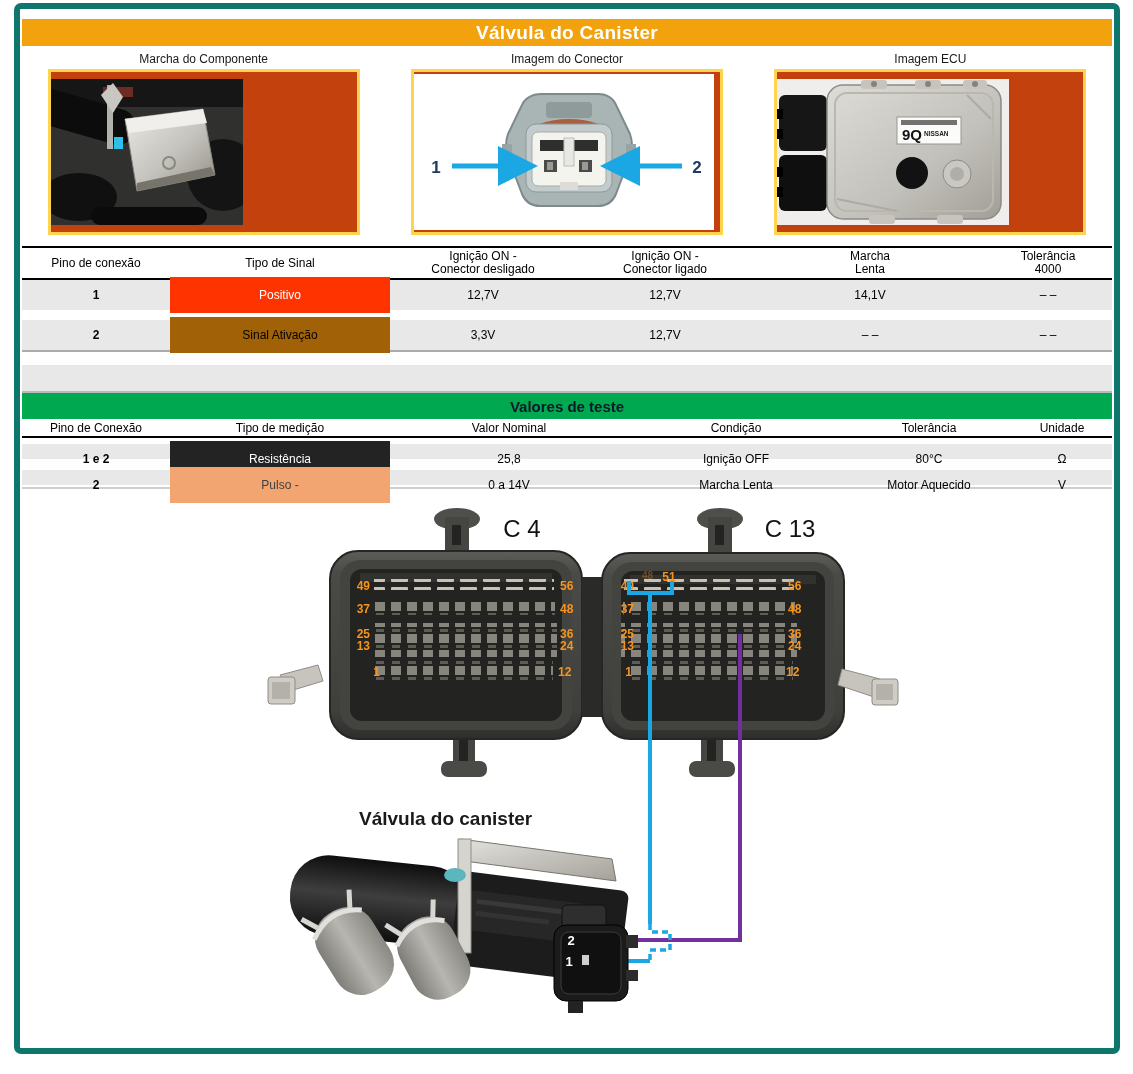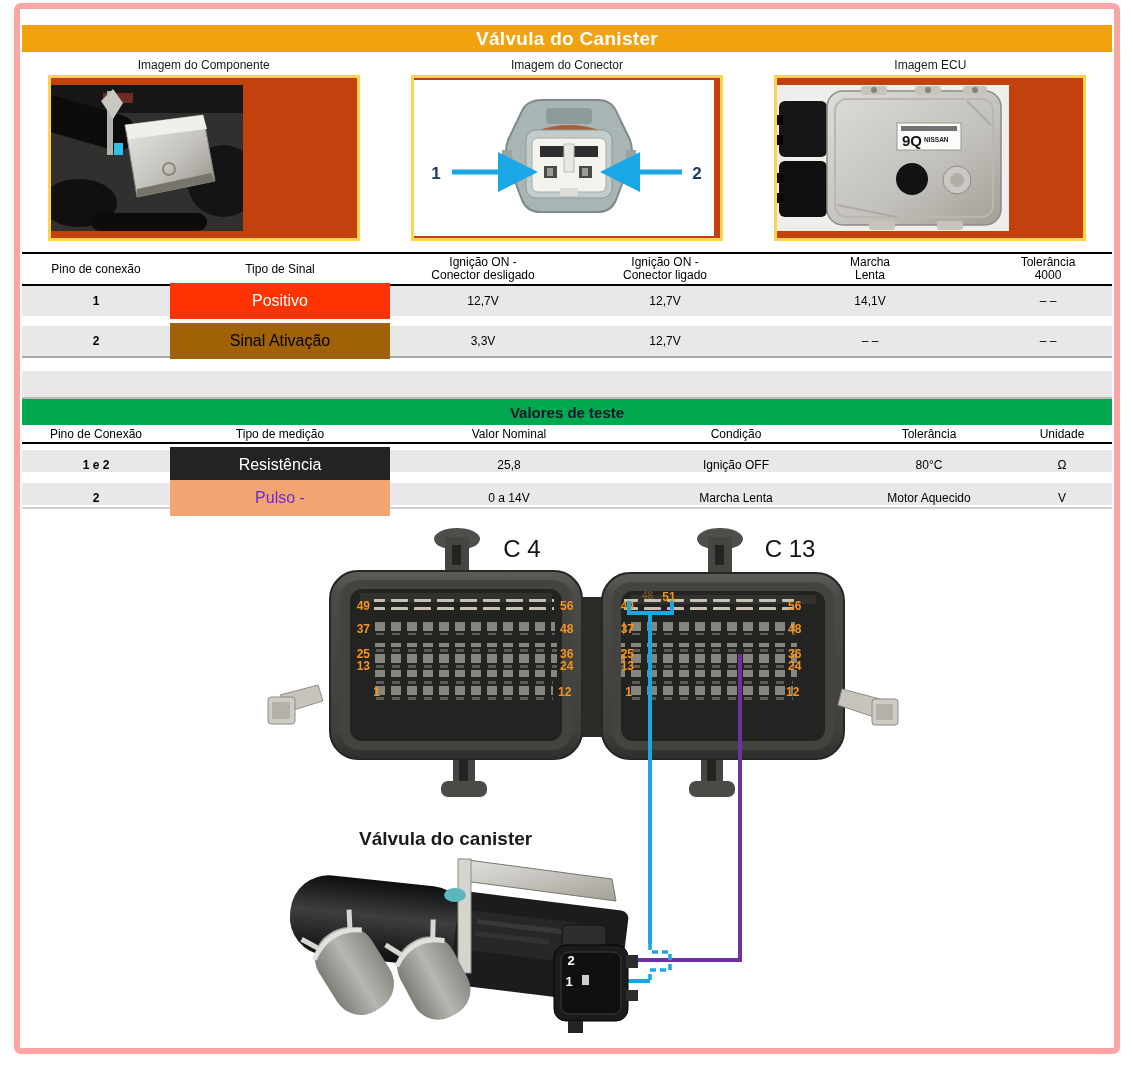--- a/index.html
+++ b/index.html
@@ -1,19 +1,19 @@
 <!DOCTYPE html>
 <html><head>
 <meta charset="utf-8">
 <style>
   html,body{margin:0;padding:0;background:#fff;}
   .page{width:1133px;height:1074px;position:relative;background:#fff;
         font-family:"Liberation Sans",sans-serif;color:#000;overflow:hidden;}
-  .frame{margin:3px 13px 8px 14px;height:1051px;border:6px solid #fca5a5;border-radius:7px;
-         background:#fff;box-sizing:border-box;padding:16px 2px 0 2px;}
+  .frame{margin:3px 13px 8px 14px;height:1051px;border:6px solid #0f766e;border-radius:7px;
+         background:#fff;box-sizing:border-box;padding:10px 2px 0 2px;}
   .titlebar{height:27px;background:#F2A20C;color:#fff;font-weight:bold;font-size:19px;
             display:flex;align-items:center;justify-content:center;letter-spacing:.3px;}
   
   .imgrow{display:flex;padding-top:2px;height:192px;}
   .imgcol{flex:1;display:flex;flex-direction:column;align-items:center;}
   .imglabel{font-size:12px;height:21px;display:flex;align-items:center;color:#1a1a1a;}
   .imgbox{width:306px;height:160px;border:3px solid #FFD34D;background:#c2410c;
           display:flex;align-items:center;justify-content:flex-start;overflow:hidden;}
   
   .cols1{display:grid;grid-template-columns:148px 220px 186px 178px 232px 124px;}
@@ -21,48 +21,48 @@
   .t1{margin-top:6px;}
   .thead1{border-top:2px solid #000;border-bottom:2px solid #000;height:30px;align-items:center;}
   .th{display:flex;flex-direction:column;align-items:center;justify-content:center;
       font-size:12px;line-height:13px;text-align:center;}
   .trow{height:30px;background:#E8E8E8;align-items:center;}
   .trow.mb10{margin-bottom:10px;}
   .trow.mb13{margin-bottom:13px;}
   .td{text-align:center;font-size:12px;}
   .pin{font-weight:bold;}
   .tag{display:flex;align-items:center;justify-content:center;height:36px;margin:-3px 0;
-       font-size:16px;position:relative;z-index:2;align-self:center;}
+       font-size:12px;position:relative;z-index:2;align-self:center;}
   .tag-red{background:#FF3300;color:#fff;}
   .tag-yellow{background:#a16207;color:#000;}
   .tag-black{background:#232323;color:#fff;}
-  .tag-peach{background:#F2A571;color:#6d28d9;}
+  .tag-peach{background:#F2A571;color:#404040;}
   .grayband{height:26px;background:#E8E8E8;}
   .greenbar{height:26px;background:#00A94F;color:#0f172a;display:flex;align-items:center;
             justify-content:center;font-size:15px;font-weight:600;border-top:2px solid #b9b9b9;}
   .thead2{height:17px;border-bottom:2px solid #000;align-items:center;}
   .th2{text-align:center;font-size:12px;overflow:hidden;height:15px;line-height:16px;}
-  .t2row{height:22px;background:#E8E8E8;align-items:center;}
+  .t2row{height:15px;background:#E8E8E8;align-items:center;}
   .t2row.mt6{margin-top:6px;}
   .t2row.mt11{margin-top:11px;}
   .diagwrap{border-top:2px solid #cfcfcf;margin-top:2px;}
   svg{display:block;}
   text{font-family:"Liberation Sans",sans-serif;}
 </style>
 </head>
 <body>
 
 <div class="page">
  <div class="frame">
 
   <div class="titlebar">Válvula do Canister</div>
 
   <div class="imgrow">
     <div class="imgcol">
-      <div class="imglabel">Imagem do Componente</div>
+      <div class="imglabel">Marcha do Componente</div>
       <div class="imgbox">
         <svg width="192" height="146" viewBox="0 0 192 146">
           <defs>
             <linearGradient id="metal2" x1="0" y1="0" x2="1" y2="1">
               <stop offset="0" stop-color="#eceae6"></stop>
                   <stop offset="0.55" stop-color="#c4c2bc"></stop>
                   <stop offset="1" stop-color="#8f8d85"></stop>
             </linearGradient>
           </defs>
           <rect width="192" height="146" fill="#30302e"></rect>

